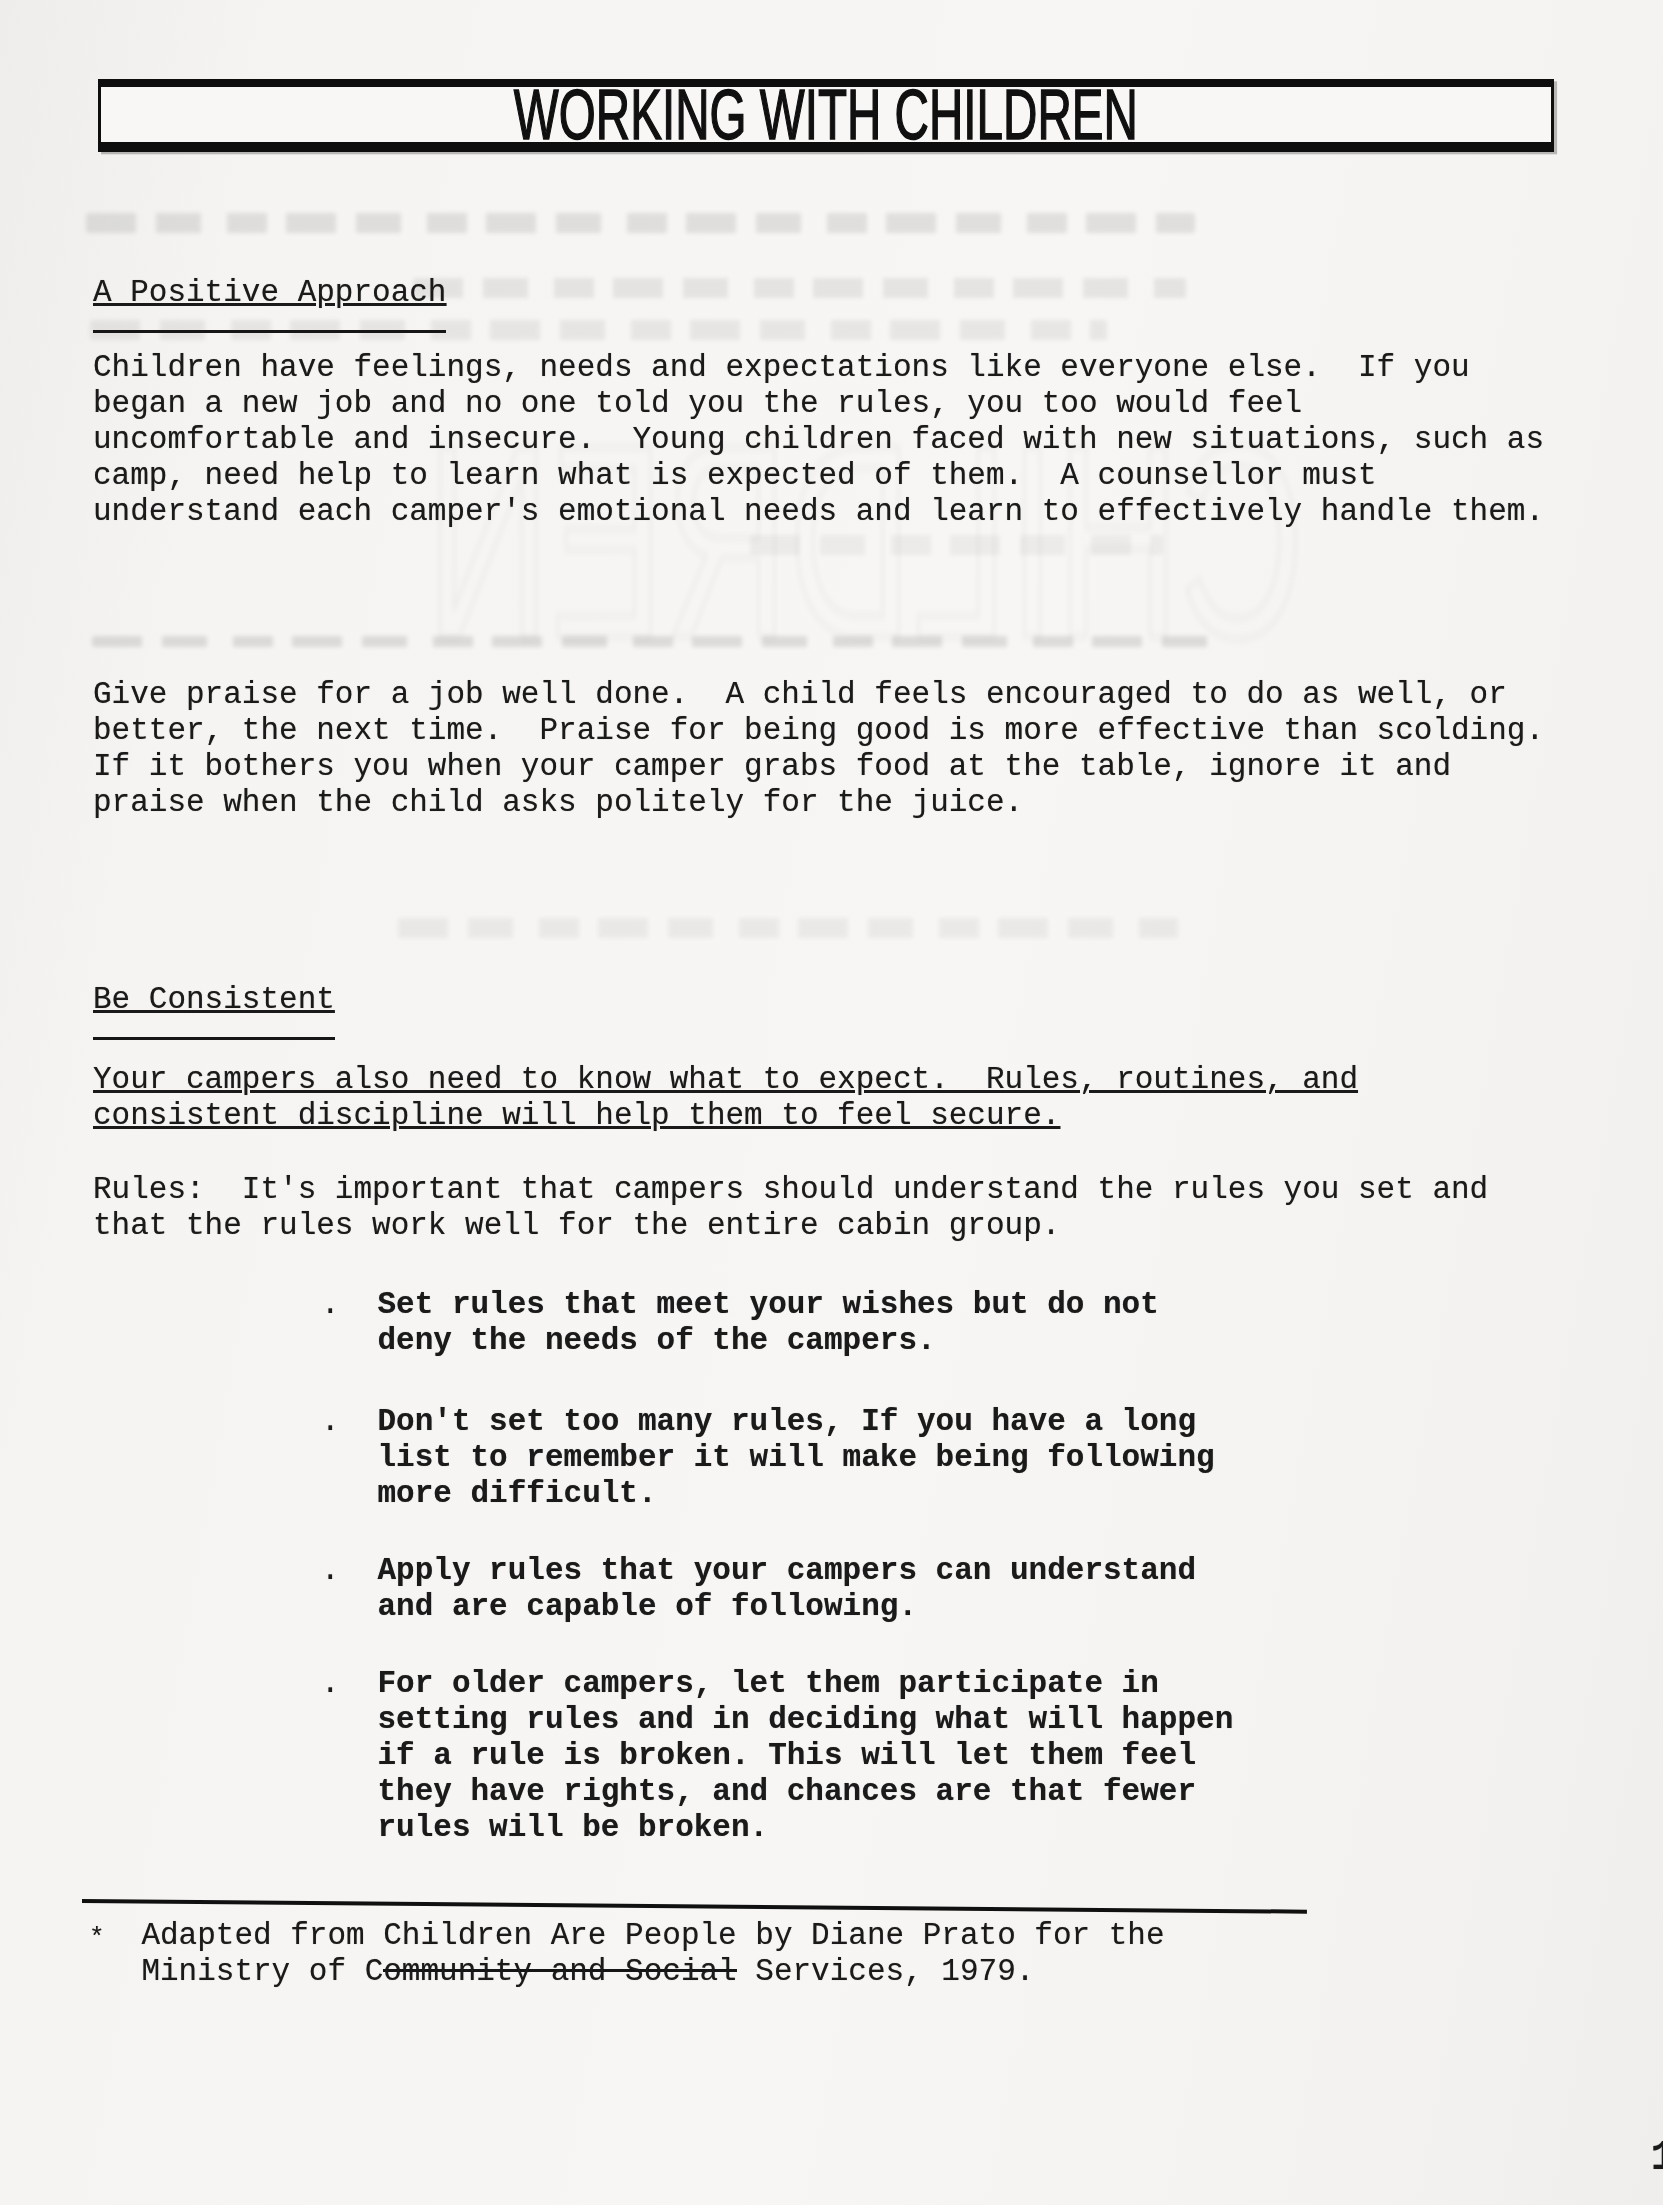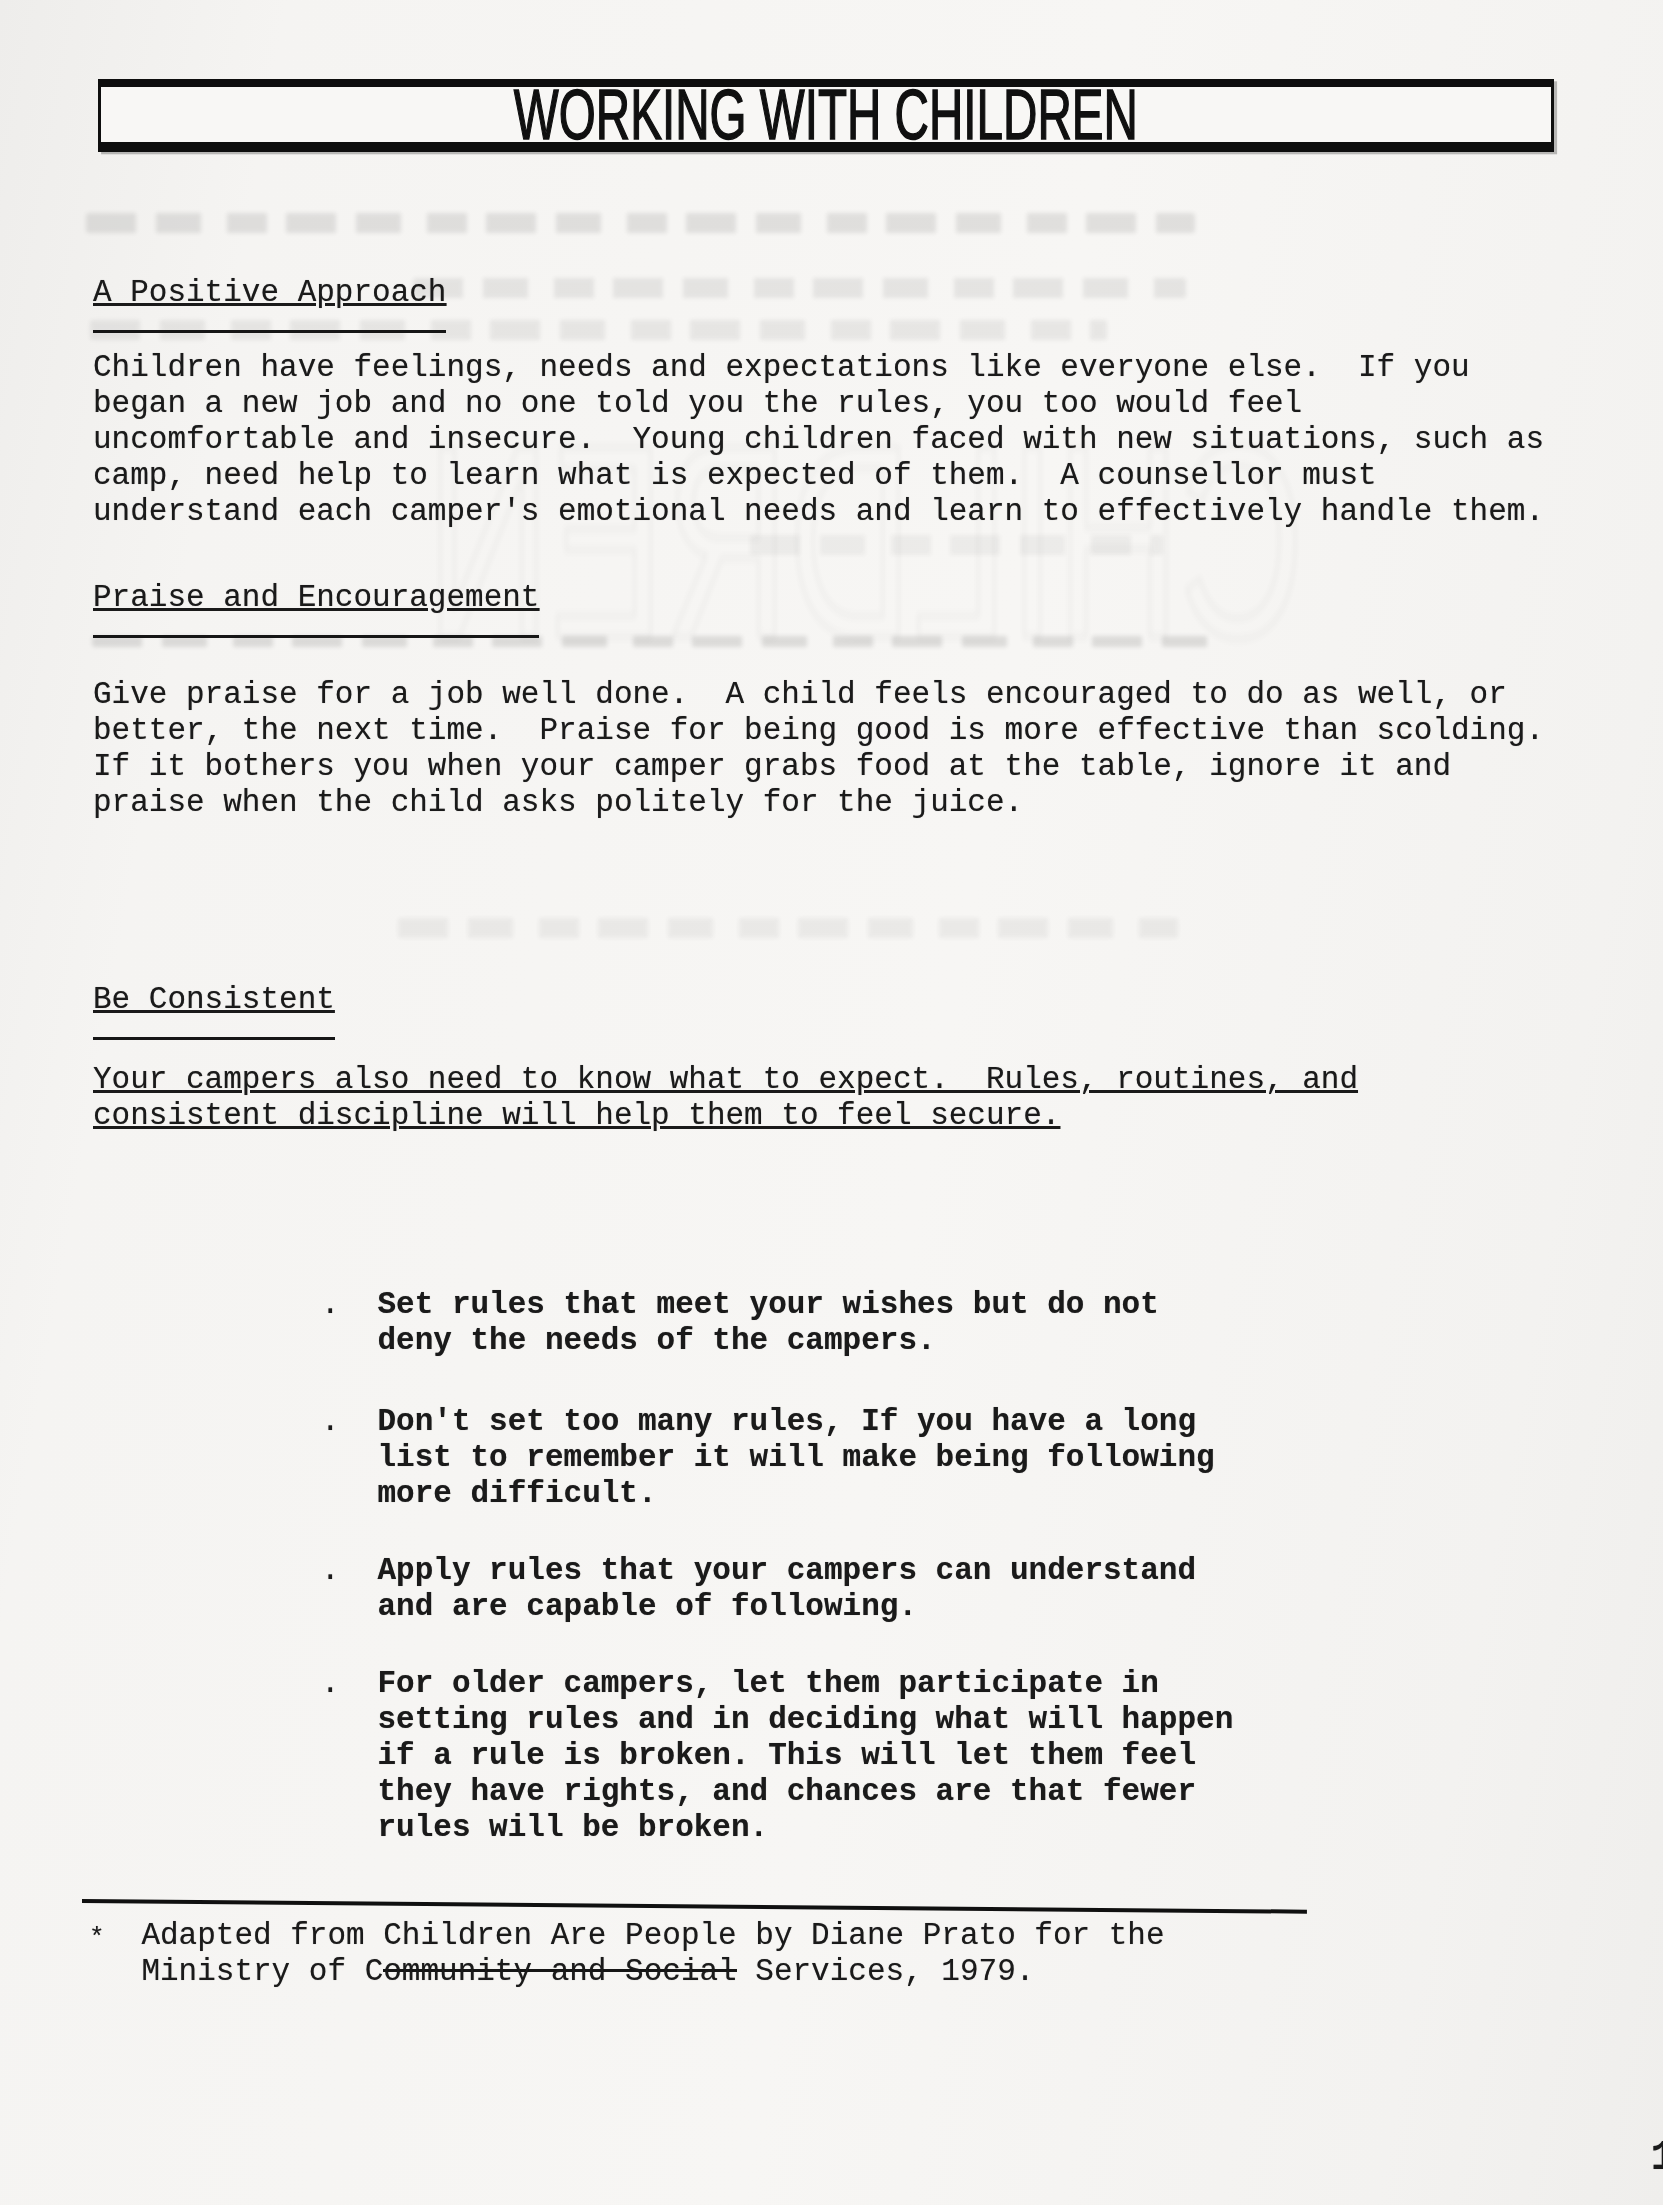--- a/index.html
+++ b/index.html
@@ -93,29 +93,30 @@
       <span class="title-text">WORKING WITH CHILDREN</span>
     </div>
 
   <div class="heading tw" id="h-1"><span class="hl">A Positive Approach</span></div>
   <div class="para tw" id="p-1">Children have feelings, needs and expectations like everyone else.  If you
 began a new job and no one told you the rules, you too would feel
 uncomfortable and insecure.  Young children faced with new situations, such as
 camp, need help to learn what is expected of them.  A counsellor must
 understand each camper's emotional needs and learn to effectively handle them.</div>
 
-  <div class="heading tw" id="h-2"><span class="hl">Praise and Encouragement</span></div>
   <div class="para tw" id="p-2">Give praise for a job well done.  A child feels encouraged to do as well, or
 better, the next time.  Praise for being good is more effective than scolding.
 If it bothers you when your camper grabs food at the table, ignore it and
 praise when the child asks politely for the juice.</div>
 
   <div class="heading tw" id="h-3"><span class="hl">Be Consistent</span></div>
   <div class="para tw" id="p-4">Your campers also need to know what to expect.  Rules, routines, and
 consistent discipline will help them to feel secure.</div>
+  <div class="para tw" id="p-5">Rules:  It's important that campers should understand the rules you set and
+that the rules work well for the entire cabin group.</div>
 
   <div class="bullet tw" id="b-1">
       <span class="bm">.</span>
       <span class="bt">Set rules that meet your wishes but do not
 deny the needs of the campers.</span>
     </div>
   <div class="bullet tw" id="b-2">
       <span class="bm">.</span>
       <span class="bt">Don't set too many rules, If you have a long
 list to remember it will make being following

